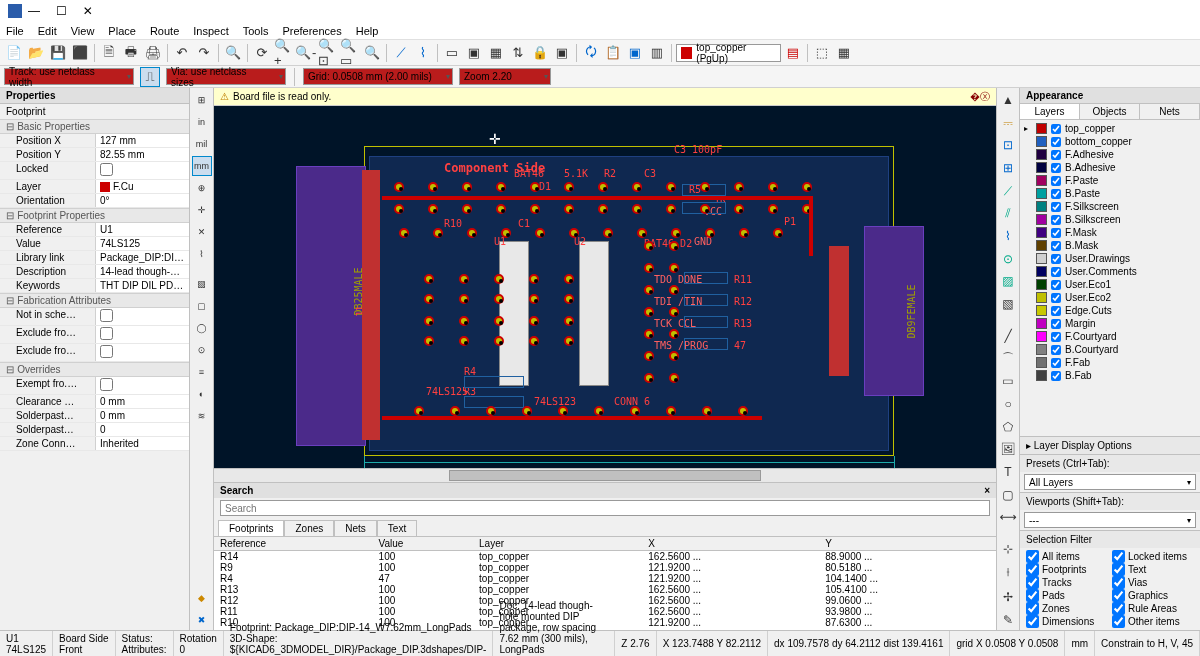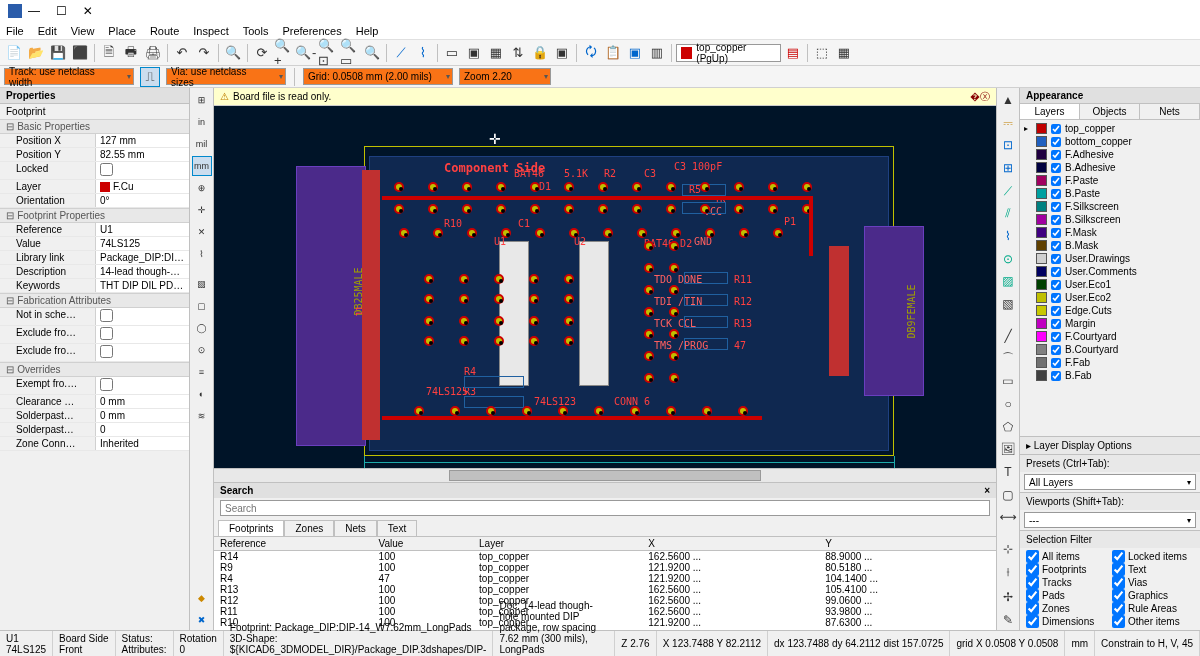--- a/index.html
+++ b/index.html
@@ -9,21 +9,21 @@
 .titlebar .title { flex: 1; font-size: 11px; }
 .winbtns { display: flex; gap: 16px; font-size: 12px; }
 .winbtns span { cursor: default; }
 .menubar { height: 18px; background: #fff; display: flex; align-items: center; padding: 0 6px; gap: 14px; font-size: 11px; border-bottom: 1px solid #e0e0e0; }
 .toolbar { height: 26px; background: #f5f5f5; border-bottom: 1px solid #d0d0d0; display: flex; align-items: center; padding: 0 4px; gap: 2px; }
 .tbtn { width: 20px; height: 20px; display: flex; align-items: center; justify-content: center; font-size: 13px; color: #333; }
 .tsep { width: 1px; height: 18px; background: #c0c0c0; margin: 0 2px; }
 .layersel { height: 18px; border: 1px solid #999; background: #fff; display: flex; align-items: center; padding: 0 4px; font-size: 10px; gap: 4px; }
 .layersel .sw { width: 12px; height: 12px; background: #c00; }
 .optbar { height: 22px; background: #f5f5f5; border-bottom: 1px solid #d0d0d0; display: flex; align-items: center; padding: 0 4px; gap: 6px; font-size: 10px; }
-.optsel { height: 17px; border: 1px solid #999; background: #f97316; padding: 0 14px 0 4px; font-size: 10px; display: flex; align-items: center; position: relative; }
+.optsel { height: 17px; border: 1px solid #999; background: #b91c1c; padding: 0 14px 0 4px; font-size: 10px; display: flex; align-items: center; position: relative; }
 .optsel::after { content: "▾"; position: absolute; right: 2px; font-size: 8px; color: #555; }
 .main { display: flex; height: 542px; }
 .props { width: 190px; background: #f0f0f0; border-right: 1px solid #c0c0c0; display: flex; flex-direction: column; font-size: 10px; }
 .props-hdr { background: #e0e0e0; padding: 2px 6px; font-weight: bold; border-bottom: 1px solid #c0c0c0; }
 .props-sub { padding: 2px 6px; }
 .props-grid { flex: 1; overflow: auto; }
 .pgroup { background: #e8e8e8; padding: 1px 6px; color: #555; border-top: 1px solid #d0d0d0; border-bottom: 1px solid #d0d0d0; }
 .prow { display: flex; border-bottom: 1px solid #e8e8e8; }
 .prow .k { width: 96px; padding: 1px 16px; border-right: 1px solid #d0d0d0; white-space: nowrap; overflow: hidden; text-overflow: ellipsis; }
 .prow .v { flex: 1; padding: 1px 4px; background: #fff; white-space: nowrap; overflow: hidden; text-overflow: ellipsis; }
@@ -295,21 +295,21 @@
       <div class="pcb-dip" style="left:365px;top:135px;width:30px;height:145px"></div>
 
       <div class="pcb-text" style="left:230px;top:55px;font-size:12px;font-weight:bold">Component Side</div>
 
       <div id="pcb-labels">
           <div class="pcb-text" style="left: 300px; top: 62px;">BAT46</div>
           <div class="pcb-text" style="left: 325px; top: 75px;">D1</div>
           <div class="pcb-text" style="left: 350px; top: 62px;">5.1K</div>
           <div class="pcb-text" style="left: 390px; top: 62px;">R2</div>
           <div class="pcb-text" style="left: 430px; top: 62px;">C3</div>
-          <div class="pcb-text" style="left: 460px; top: 55px;">C3 100pF</div>
+          <div class="pcb-text" style="left: 460px; top: 38px;">C3 100pF</div>
           <div class="pcb-text" style="left: 475px; top: 78px;">R5</div>
           <div class="pcb-text" style="left: 500px; top: 88px;">1K</div>
           <div class="pcb-text" style="left: 490px; top: 100px; color: rgb(255, 96, 96);">VCC</div>
           <div class="pcb-text" style="left: 230px; top: 112px;">R10</div>
           <div class="pcb-text" style="left: 304px; top: 112px;">C1</div>
           <div class="pcb-text" style="left: 480px; top: 130px; color: rgb(255, 96, 96);">GND</div>
           <div class="pcb-text" style="left: 280px; top: 130px;">U1</div>
           <div class="pcb-text" style="left: 360px; top: 130px;">U2</div>
           <div class="pcb-text" style="left: 430px; top: 132px;">BAT46 D2</div>
           <div class="pcb-text" style="left: 570px; top: 110px;">P1</div>
@@ -723,21 +723,21 @@
       <span>Doc: 14-lead though-hole mounted DIP package, row spacing 7.62 mm (300 mils), LongPads</span>
       <span>Keywords: THT DIP DIL PDIP 2.54mm 7.62mm 300mil LongPads</span>
     </div>
   <div class="sblock">
       <span>Z 2.76</span>
     </div>
   <div class="sblock">
       <span>X 123.7488  Y 82.2112</span>
     </div>
   <div class="sblock">
-      <span>dx 123.7488  dy 64.2112  dist 157.0725</span>
+      <span>dx 109.7578  dy 64.2112  dist 139.4161</span>
     </div>
   <div class="sblock">
       <span>grid X 0.0508  Y 0.0508</span>
     </div>
   <div class="sblock">
       <span>mm</span>
     </div>
   <div class="sblock">
       <span>Constrain to H, V, 45</span>
     </div>

